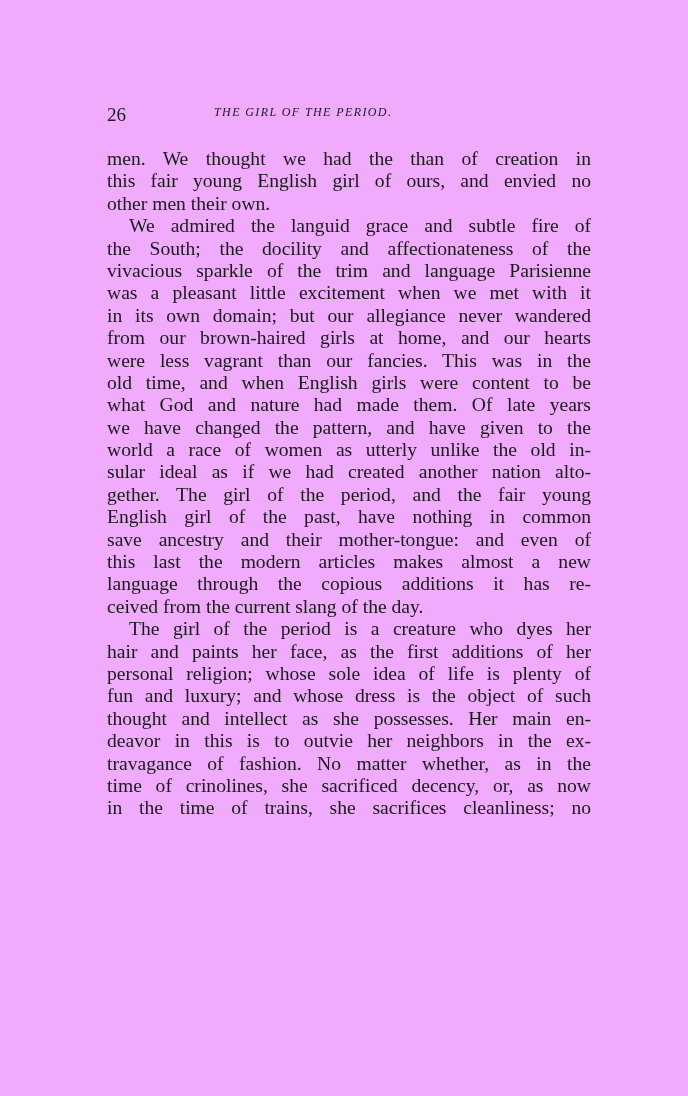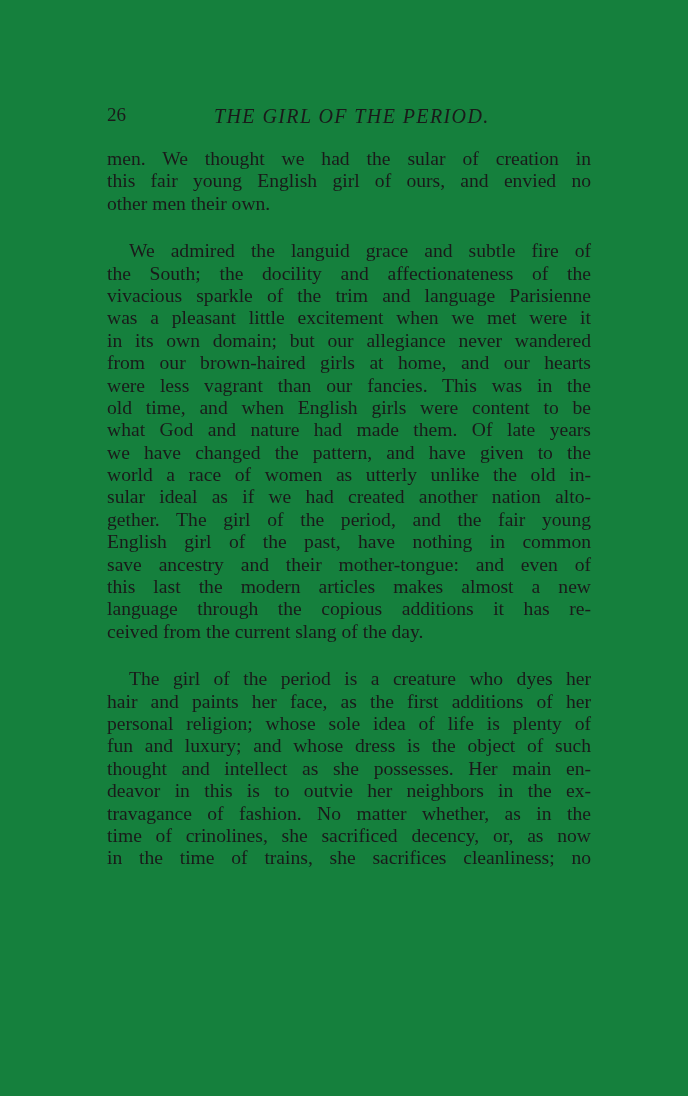--- a/index.html
+++ b/index.html
@@ -1,60 +1,60 @@
 <!DOCTYPE html>
 <html><head>
 <meta charset="utf-8">
 <style>
   html, body { margin: 0; padding: 0; background: #ffffff; }
   body { width: 688px; height: 1096px; position: relative; overflow: hidden; }
   .page {
     position: absolute; left: 0; top: 0; width: 688px; height: 1096px;
-    background: #15803d; color: #1a1a1a;
+    background: #f0abfc; color: #1a1a1a;
     font-family: "Liberation Serif", "DejaVu Serif", serif;
   }
   .running-head {
     position: absolute; left: 107px; top: 104px; width: 484px; height: 24px;
     font-size: 19px;
   }
   .page-number { position: absolute; left: 0; top: 0; font-weight: normal; }
   .running-title {
     position: absolute; left: 107px; top: 1px;
-    font-style: italic; letter-spacing: 1.4px; font-size: 20px;
+    font-style: italic; letter-spacing: 1.4px; font-size: 12px;
   }
   .body-text {
     position: absolute; left: 107px; top: 148px; width: 484px;
     font-size: 19.6px; line-height: 22.4px;
   }
   .line {
     display: block; white-space: nowrap; height: 22.4px;
     text-align: justify; text-align-last: justify;
   }
   .line.last { text-align-last: left; }
-  .line.indent { padding-left: 22px; margin-top: 25px; }
+  .line.indent { padding-left: 22px; }
 </style>
 </head>
 <body>
 
 <div class="page">
   <div class="running-head">
     <span class="page-number">26</span>
     <span class="running-title">THE GIRL OF THE PERIOD.</span>
   </div>
   <div class="body-text" id="body-text">
       <div>
-        <span class="line">men.  We thought we had the sular of creation in</span>
+        <span class="line">men.  We thought we had the than of creation in</span>
         <span class="line">this fair young English girl of ours, and envied no</span>
         <span class="line last">other men their own.</span>
       </div>
       <div>
         <span class="line indent">We admired the languid grace and subtle fire of</span>
         <span class="line">the South; the docility and affectionateness of the</span>
         <span class="line">vivacious sparkle of the trim and language Parisienne</span>
-        <span class="line">was a pleasant little excitement when we met were it</span>
+        <span class="line">was a pleasant little excitement when we met with it</span>
         <span class="line">in its own domain; but our allegiance never wandered</span>
         <span class="line">from our brown-haired girls at home, and our hearts</span>
         <span class="line">were less vagrant than our fancies.  This was in the</span>
         <span class="line">old time, and when English girls were content to be</span>
         <span class="line">what God and nature had made them.  Of late years</span>
         <span class="line">we have changed the pattern, and have given to the</span>
         <span class="line">world a race of women as utterly unlike the old in-</span>
         <span class="line">sular ideal as if we had created another nation alto-</span>
         <span class="line">gether.  The girl of the period, and the fair young</span>
         <span class="line">English girl of the past, have nothing in common</span>

